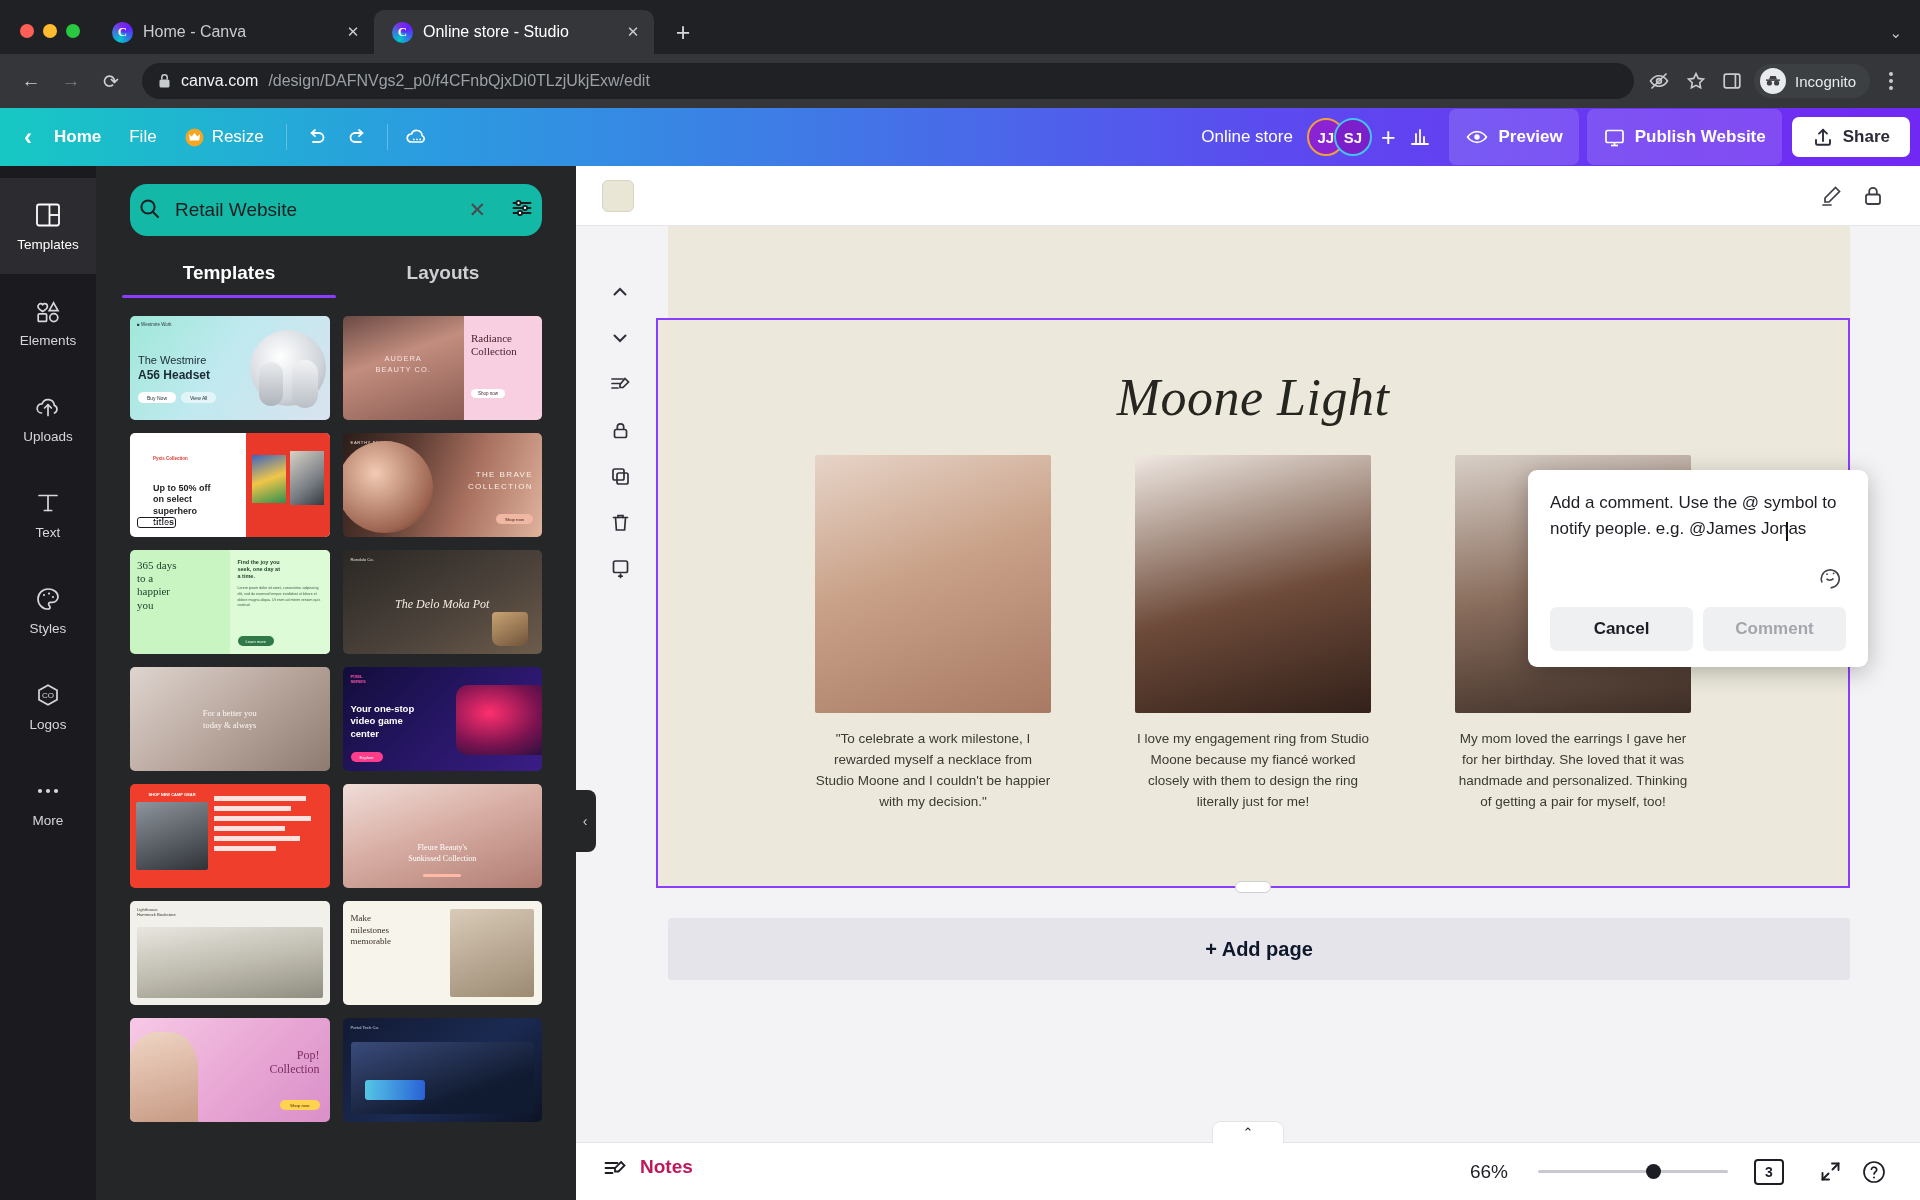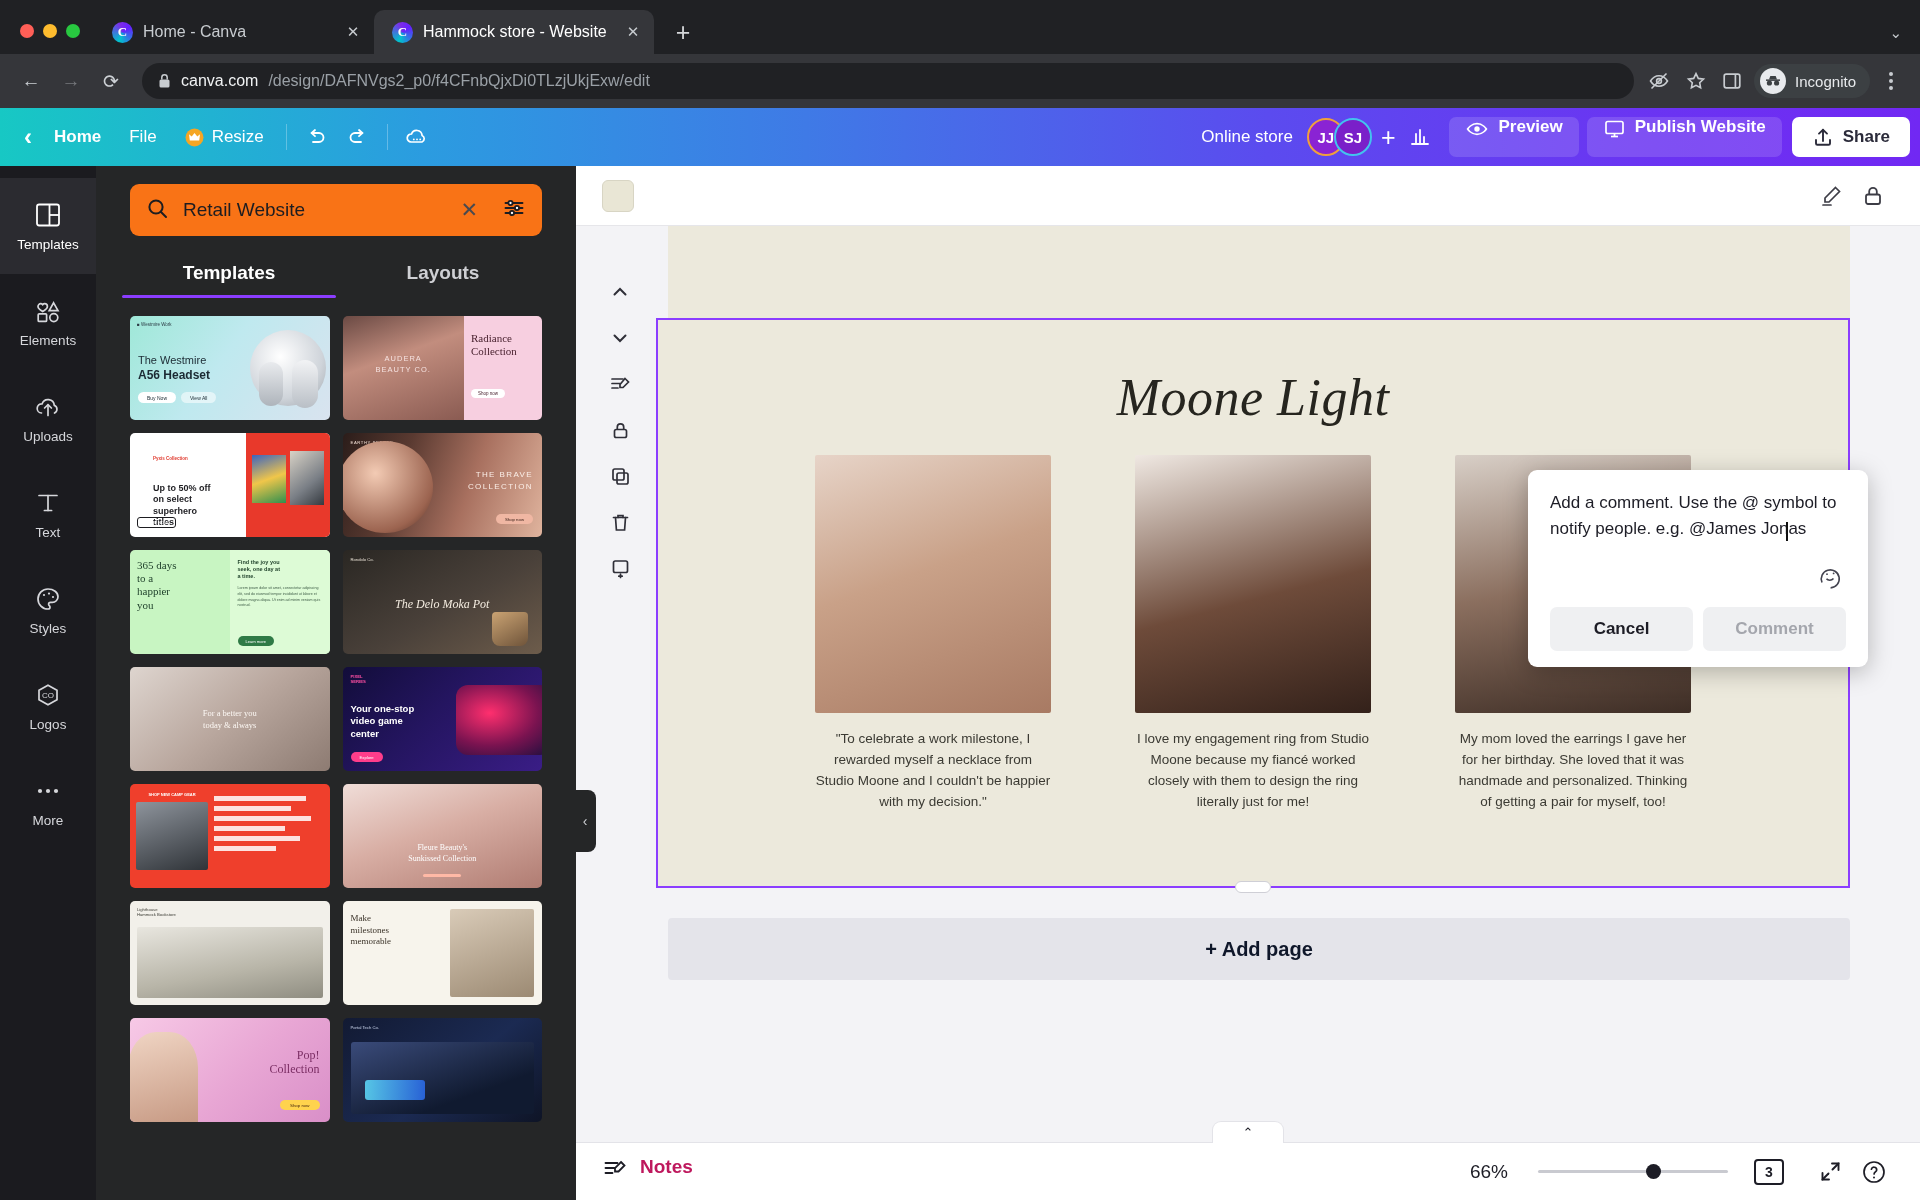--- a/index.html
+++ b/index.html
@@ -85,21 +85,21 @@
   .av {
     width:38px;height:38px;border-radius:50%;display:flex;align-items:center;
     justify-content:center;color:#fff;font-size:15px;font-weight:700;
     border:2.5px solid #f0a03c; background:#8a23d4;
   }
   .av.second { margin-left:-11px; border-color:#43c3ee; background:#7a1fc9; }
   .av-plus { color:#fff;font-size:25px;font-weight:300;margin-left:9px;margin-right:4px; }
   .icon-btn { width:42px;height:38px;border-radius:7px;display:flex;align-items:center;
       justify-content:center;color:#fff; }
   .tb-btn {
-    display:flex;align-items:flex-start;gap:9px;height:40px;padding:0 16px;border-radius:7px;
+    display:flex;align-items:center;gap:9px;height:56px;padding:0 16px;border-radius:7px;
     color:#fff;font-size:17px;font-weight:600;background:rgba(255,255,255,.14);margin-left:8px;
   }
   .share-btn {
     display:flex;align-items:center;gap:9px;height:40px;padding:0 20px;border-radius:7px;
     color:#2b2b3a;font-size:17px;font-weight:700;background:#fff;margin-left:10px;
   }
 
   
   .body-row { display:flex; height:1034px; }
   .rail { width:96px;background:#1b1b1f;display:flex;flex-direction:column;
@@ -107,22 +107,22 @@
   .rail-item { width:96px;height:96px;display:flex;flex-direction:column;align-items:center;
       justify-content:center;gap:7px;color:#d6d7db;font-size:13.5px; }
   .rail-item.active { background:#2b2b30;color:#fff; }
   .rail-ico { height:30px;display:flex;align-items:center;justify-content:center; }
 
   
   .panel { width:480px;background:#252627;flex:0 0 480px;position:relative;
       display:flex;flex-direction:column;padding:0 0 0 0; overflow:hidden; }
   .search-wrap { padding:18px 34px 0 34px; }
   .search {
-    height:52px;background:#f97316;border-radius:9px;display:flex;align-items:center;
-    gap:14px;padding:0 16px;
+    height:52px;background:#14b8a6;border-radius:17px;display:flex;align-items:center;
+    gap:14px;padding:0 8px;
   }
   .search input {
     flex:1;border:0;outline:0;font-size:19px;color:#1d1d21;
     font-family:"Liberation Sans",sans-serif;background:transparent;
   }
   .search .sx { color:#4a4a4f;font-size:21px; }
   .tabs2 { display:flex;padding:16px 0 0 0;margin:0 26px; }
   .tab2 { flex:1;text-align:center;padding:10px 0 14px;color:#cfd0d4;font-size:19px;
       font-weight:600;position:relative; }
   .tab2.on { color:#fff; }
@@ -238,21 +238,21 @@
     </div>
 
     <div class="tab">
       <span class="canva-logo">C</span>
       <span class="tab-title">Home - Canva</span>
       <span class="tab-close">✕</span>
     </div>
 
     <div class="tab active">
       <span class="canva-logo">C</span>
-      <span class="tab-title">Hammock store - Website</span>
+      <span class="tab-title">Online store - Studio</span>
       <span class="tab-close">✕</span>
     </div>
 
     <div class="newtab">+</div>
     <div class="tabstrip-right">⌄</div>
   </div>
 
   <div class="omnibox-row">
     <div class="nav-btn">←</div>
     <div class="nav-btn dim">→</div>

